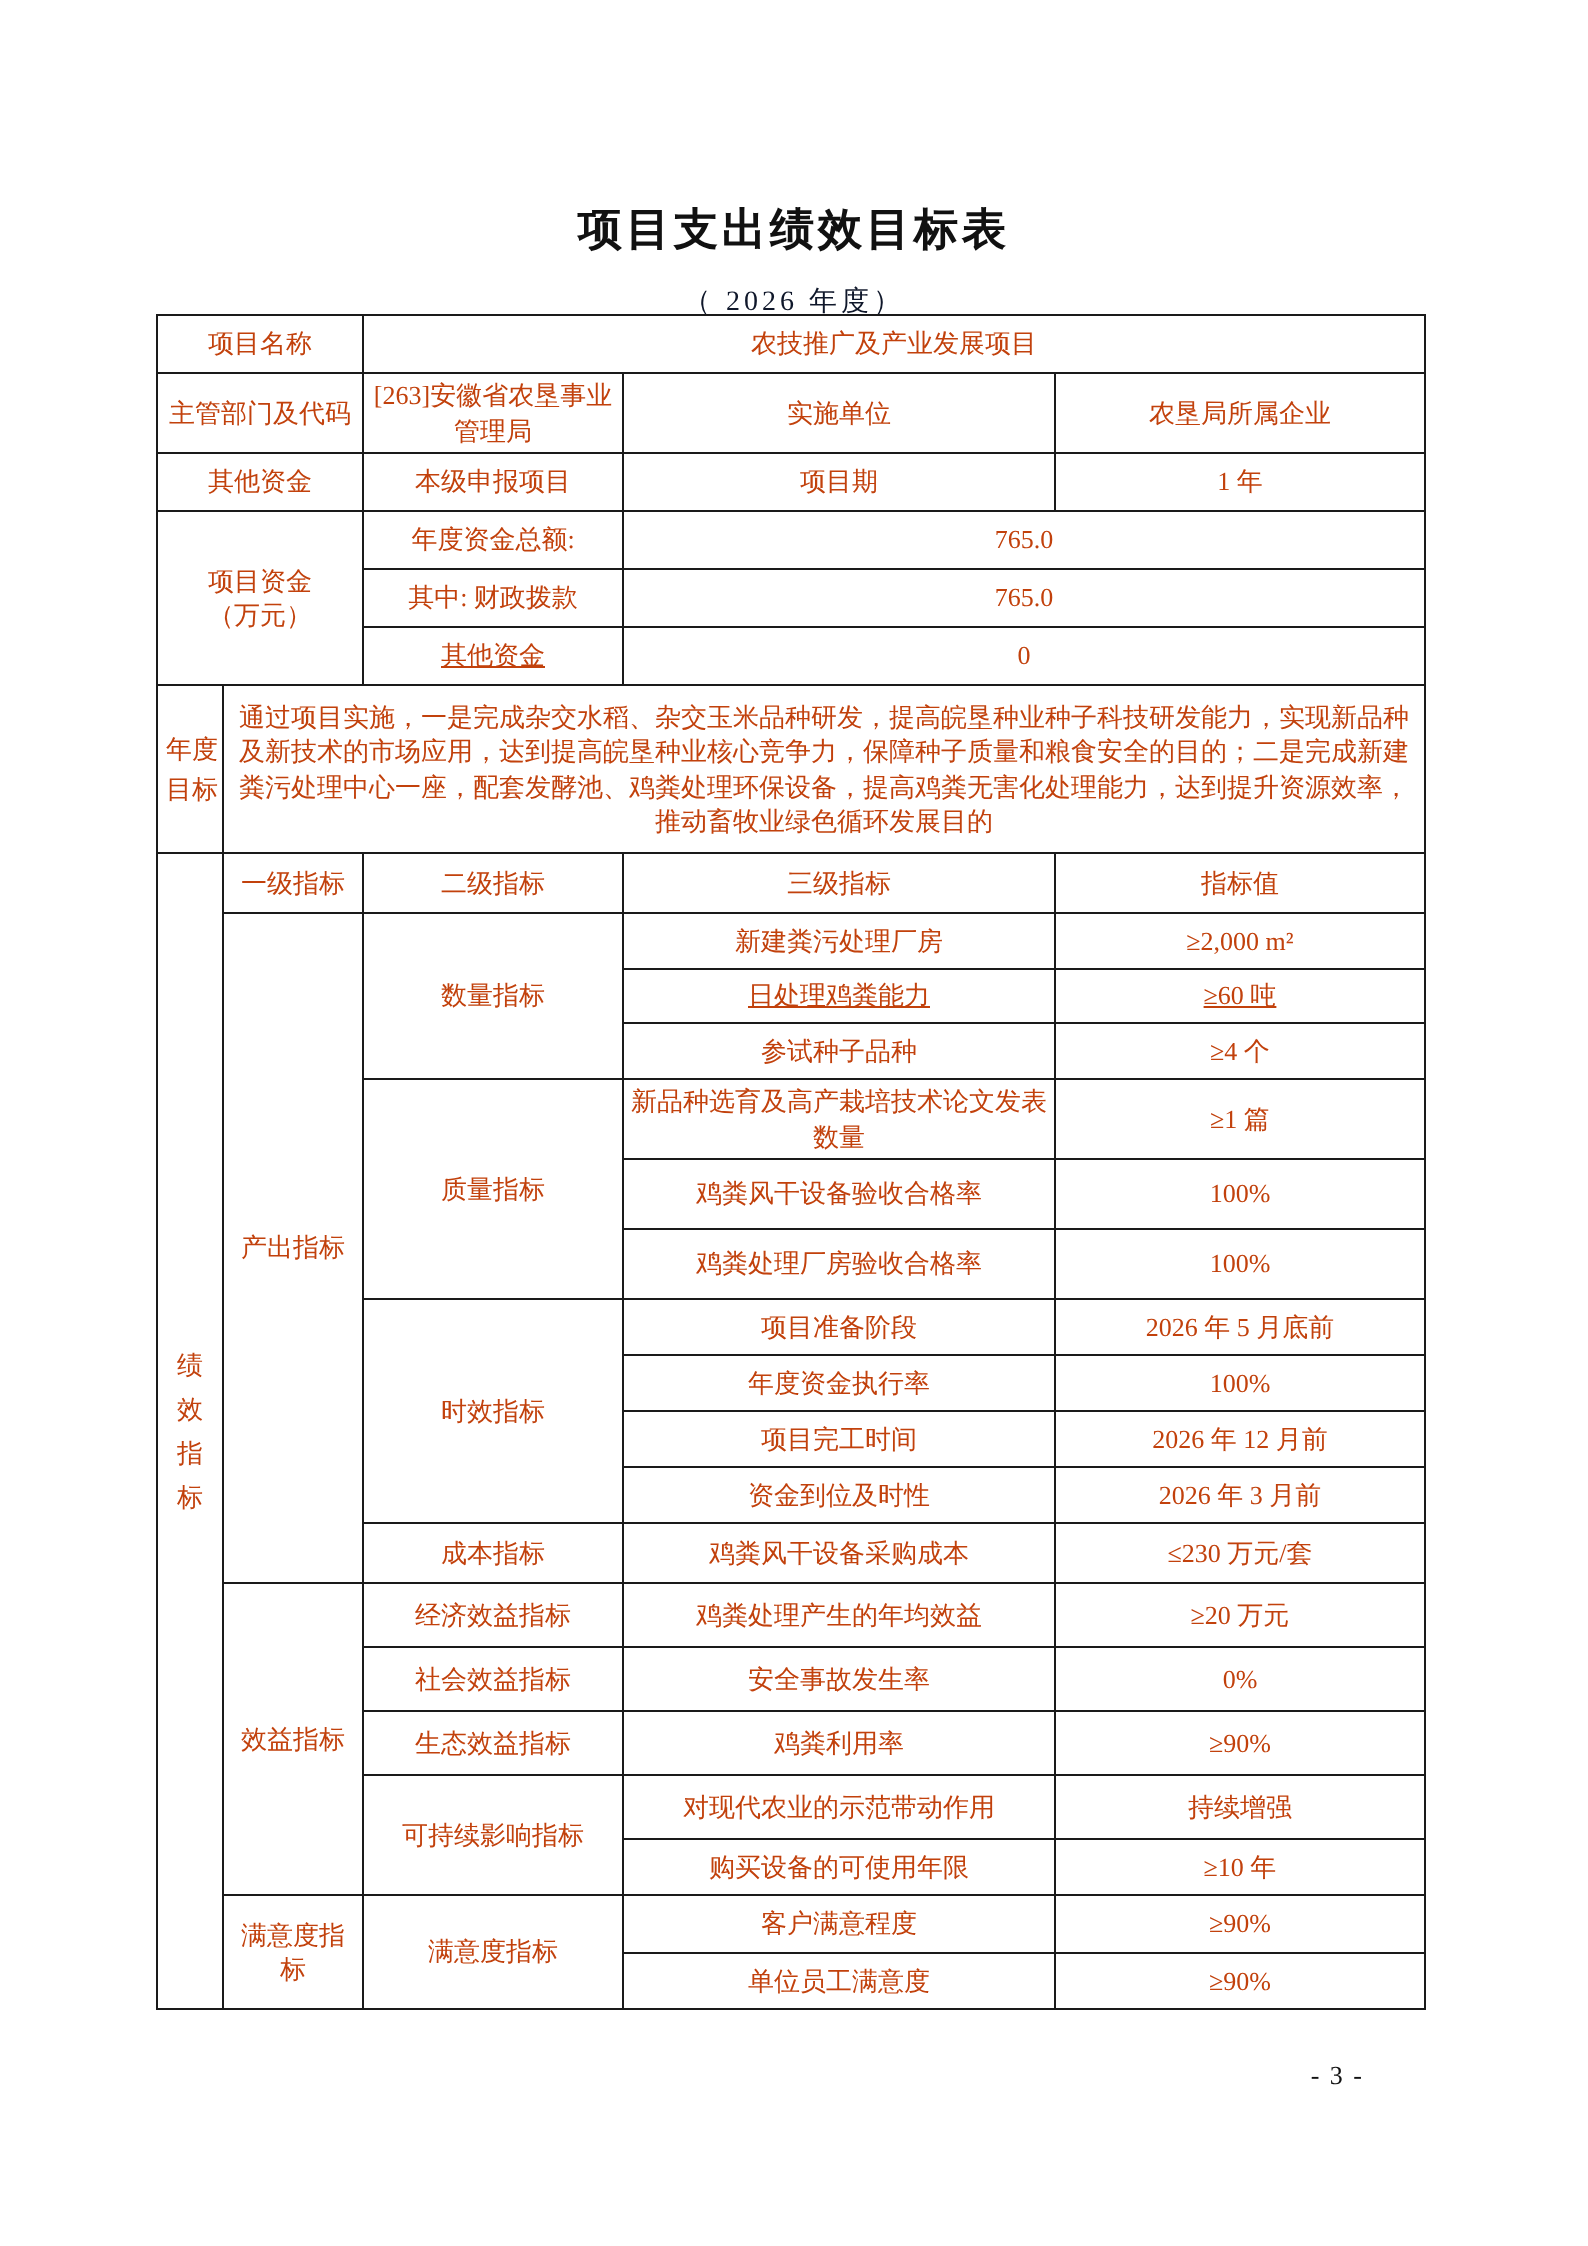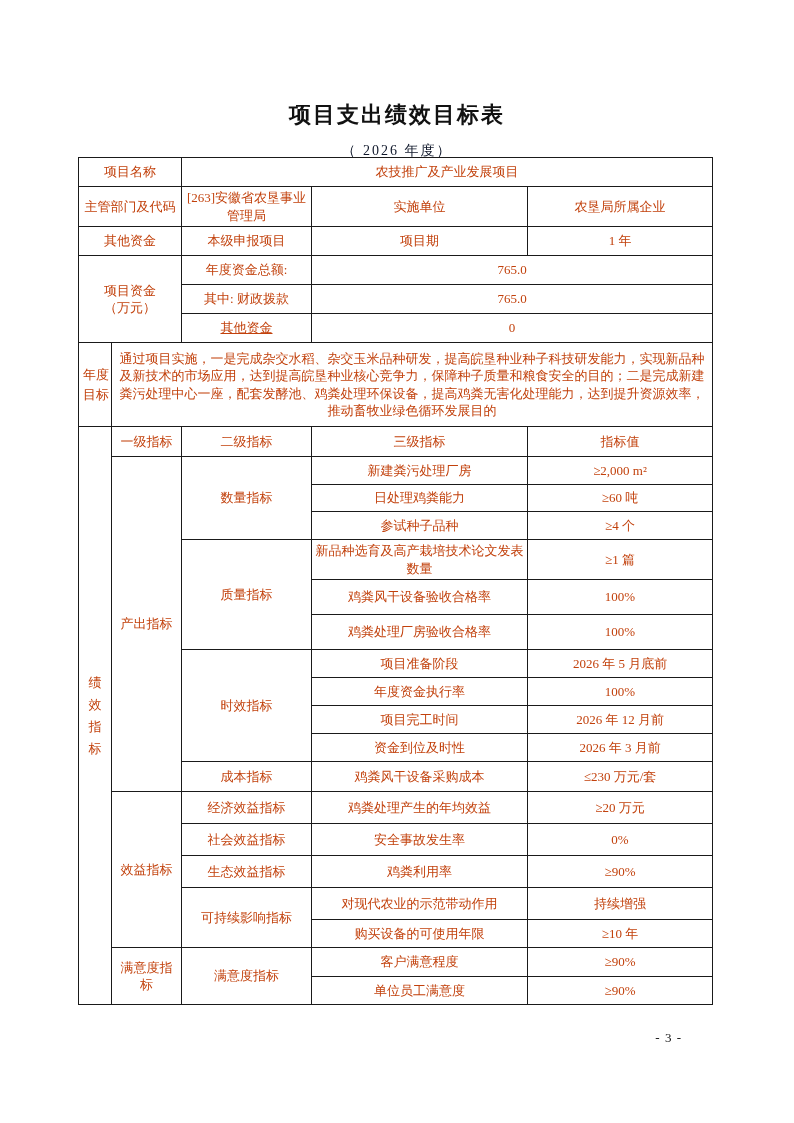--- a/index.html
+++ b/index.html
@@ -40,21 +40,21 @@
     color: #c2410c;
   }
   table.main td {
     border: 1px solid #1a1a1a;
     text-align: center;
     vertical-align: middle;
     padding: 2px 3px;
     line-height: 1.35;
   }
   
-  .h27 { height: 27px; } .h28 { height: 28px; } .h29 { height: 29px; }
+  .h27 { height: 27px; text-decoration: underline; } .h28 { height: 28px; } .h29 { height: 29px; }
   .h30 { height: 30px; } .h32 { height: 32px; } .h35 { height: 35px; }
   .h40 { height: 40px; } .h43 { height: 31px; } .h84 { height: 84px; }
   
   td.fund-total-label { text-align: left; padding-left: 8px; }
   td.fund-fiscal-label { text-align: center; padding-left: 14px; }
   td.fund-other-label { text-align: right; padding-right: 14px; text-decoration: underline; }
   td.goal-label, td.side-label { padding: 0; }
   td.goal-label span {
     display: inline-block;
     width: 28px;

